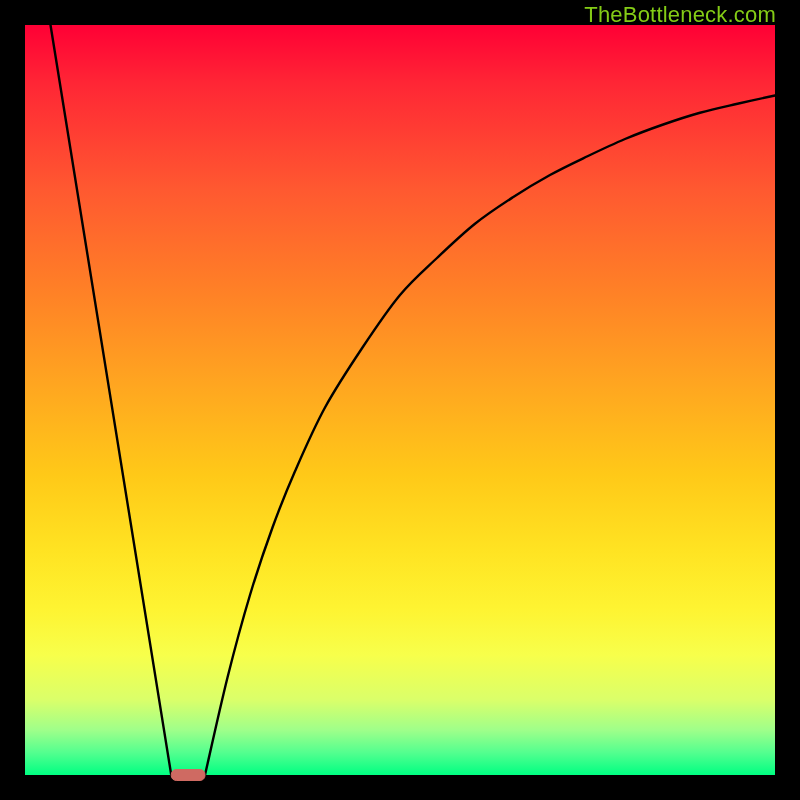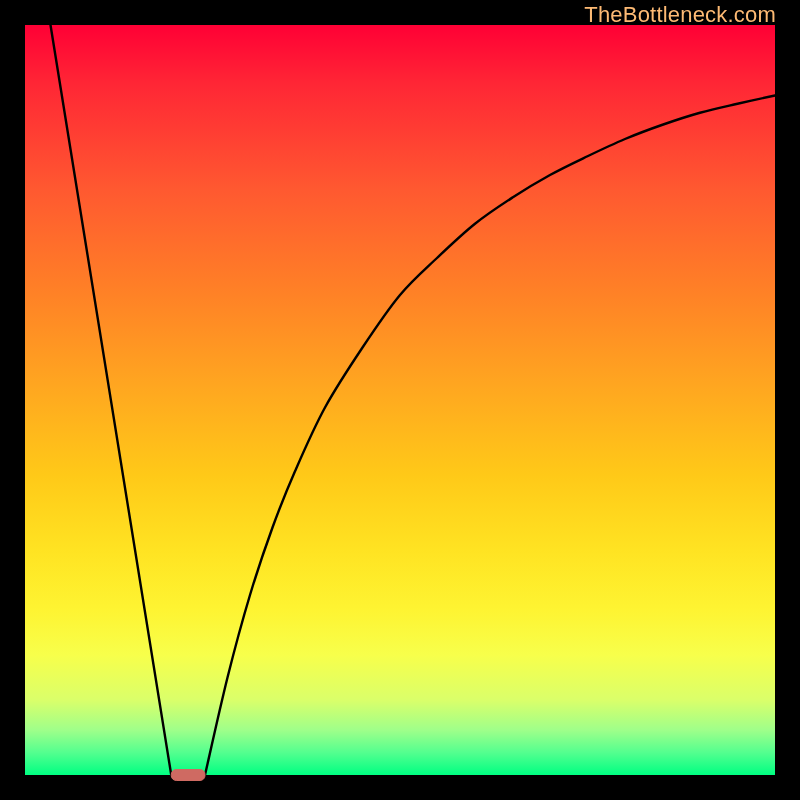--- a/index.html
+++ b/index.html
@@ -45,21 +45,21 @@
     top: 0;
     width: 800px;
     height: 800px;
   }
   .watermark {
     position: absolute;
     top: 2px;
     right: 24px;
     font-family: Arial, Helvetica, sans-serif;
     font-size: 22px;
-    color: #fdba74;
+    color: #84cc16;
     letter-spacing: 0.2px;
   }
 </style>
 </head>
 <body>
 
 <div class="frame">
   <div class="plot-bg"></div>
 
   <svg class="overlay" viewBox="0 0 800 800">

